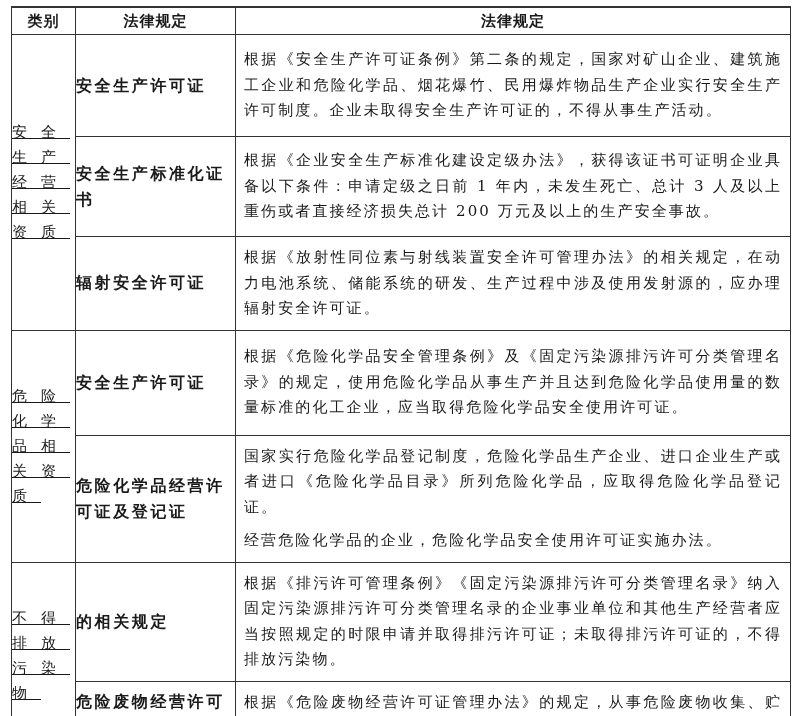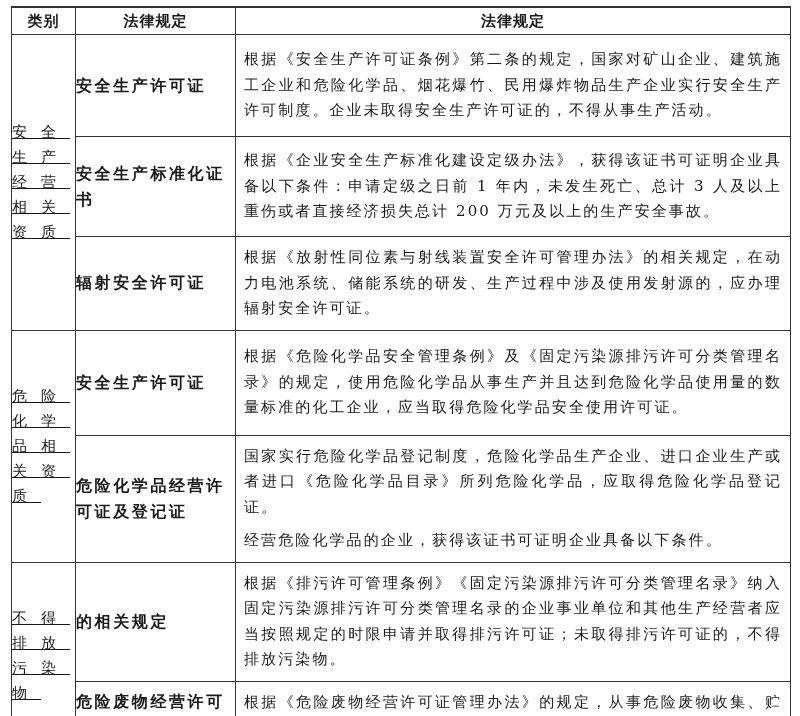--- a/index.html
+++ b/index.html
@@ -59,21 +59,21 @@
     <td class="cat" rowspan="2">危险化学品相关资质</td>
     <td class="qual">安全生产许可证</td>
     <td class="law">
           <p>根据《危险化学品安全管理条例》及《固定污染源排污许可分类管理名录》的规定，使用危险化学品从事生产并且达到危险化学品使用量的数量标准的化工企业，应当取得危险化学品安全使用许可证。</p>
         </td>
   </tr>
   <tr class="r5">
     <td class="qual">危险化学品经营许可证及登记证</td>
     <td class="law">
       <p>国家实行危险化学品登记制度，危险化学品生产企业、进口企业生产或者进口《危险化学品目录》所列危险化学品，应取得危险化学品登记证。</p>
-      <p>经营危险化学品的企业，获得该证书可证明企业具备以下条件。</p>
+      <p>经营危险化学品的企业，危险化学品安全使用许可证实施办法。</p>
     </td>
   </tr>
 
   <tr class="r6">
     <td class="cat" rowspan="2">不得排放污染物</td>
     <td class="qual">的相关规定</td>
     <td class="law">
           <p>根据《排污许可管理条例》《固定污染源排污许可分类管理名录》纳入固定污染源排污许可分类管理名录的企业事业单位和其他生产经营者应当按照规定的时限申请并取得排污许可证；未取得排污许可证的，不得排放污染物。</p>
         </td>
   </tr>

